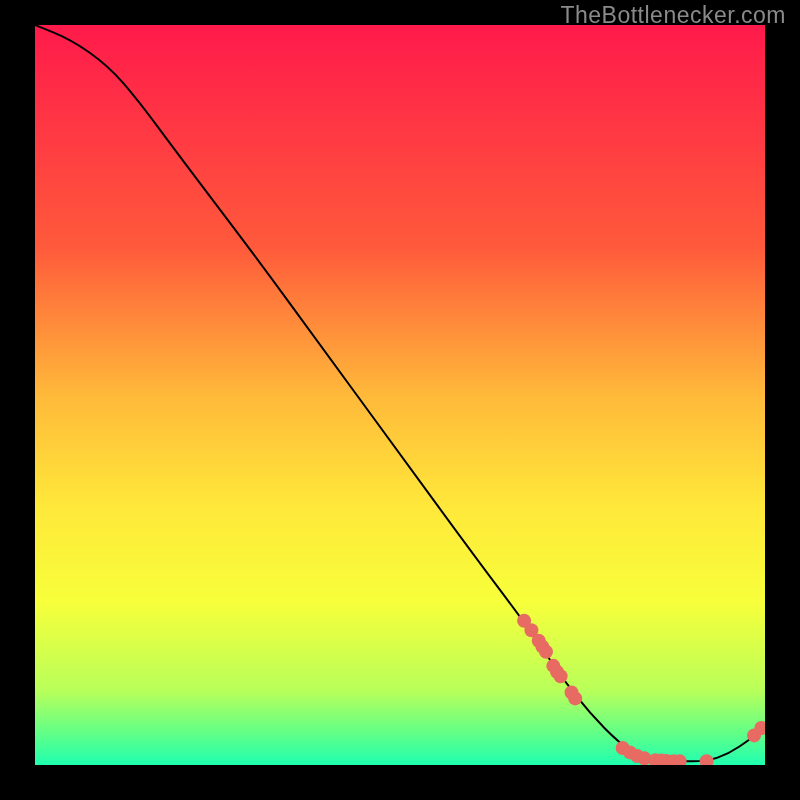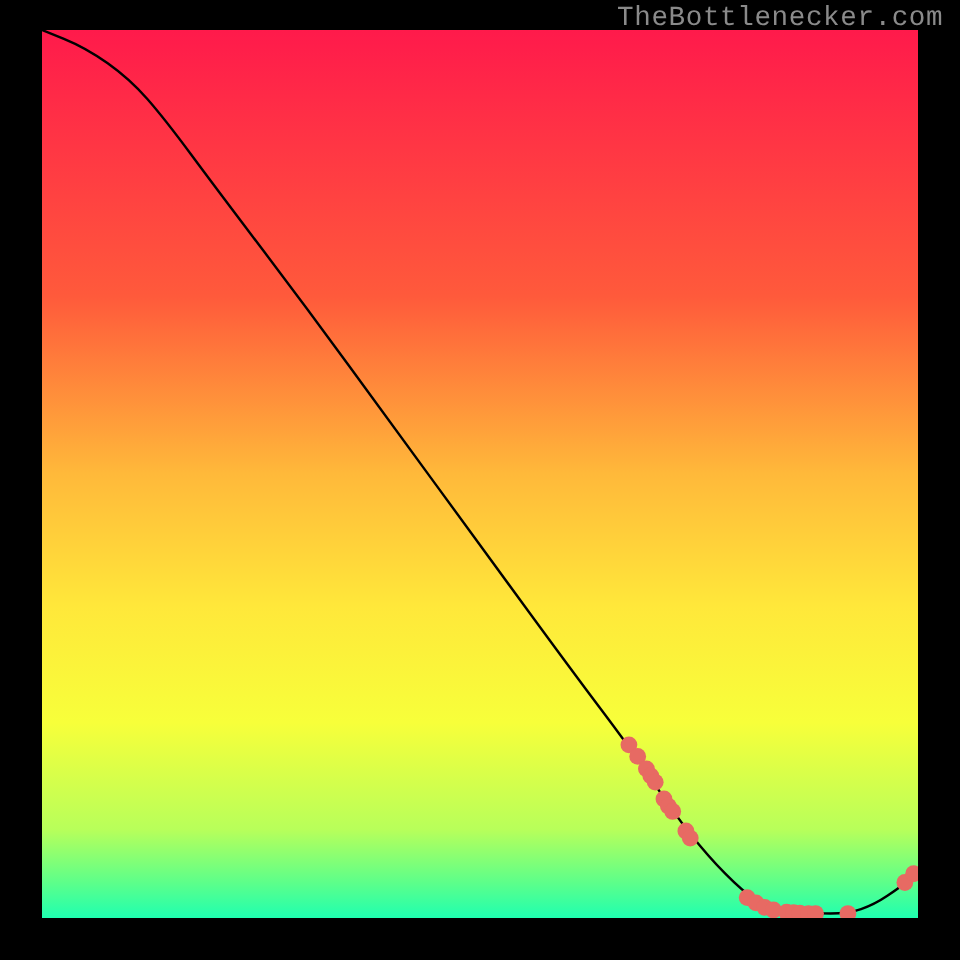--- a/index.html
+++ b/index.html
@@ -13,21 +13,21 @@
   .outer {
     position: relative;
     width: 800px;
     height: 800px;
     background: #000;
   }
   .watermark {
     position: absolute;
     top: 2px;
     right: 14px;
-    font-family: Liberation Mono, monospace;
+    font-family: Liberation Sans, sans-serif;
     font-size: 23px;
     color: #8a8a8a;
     letter-spacing: 0.5px;
     z-index: 3;
   }
   .plot {
     position: absolute;
     left: 35px;
     top: 25px;
     width: 730px;

